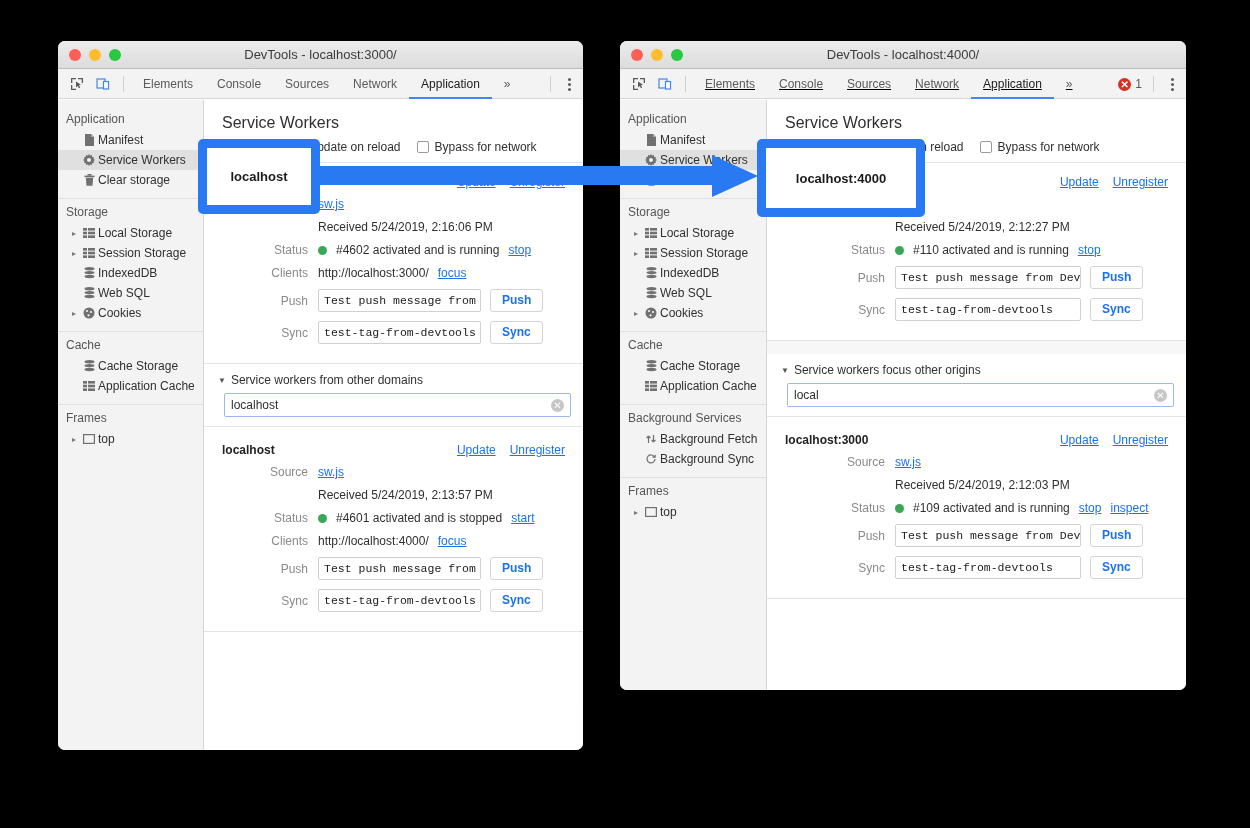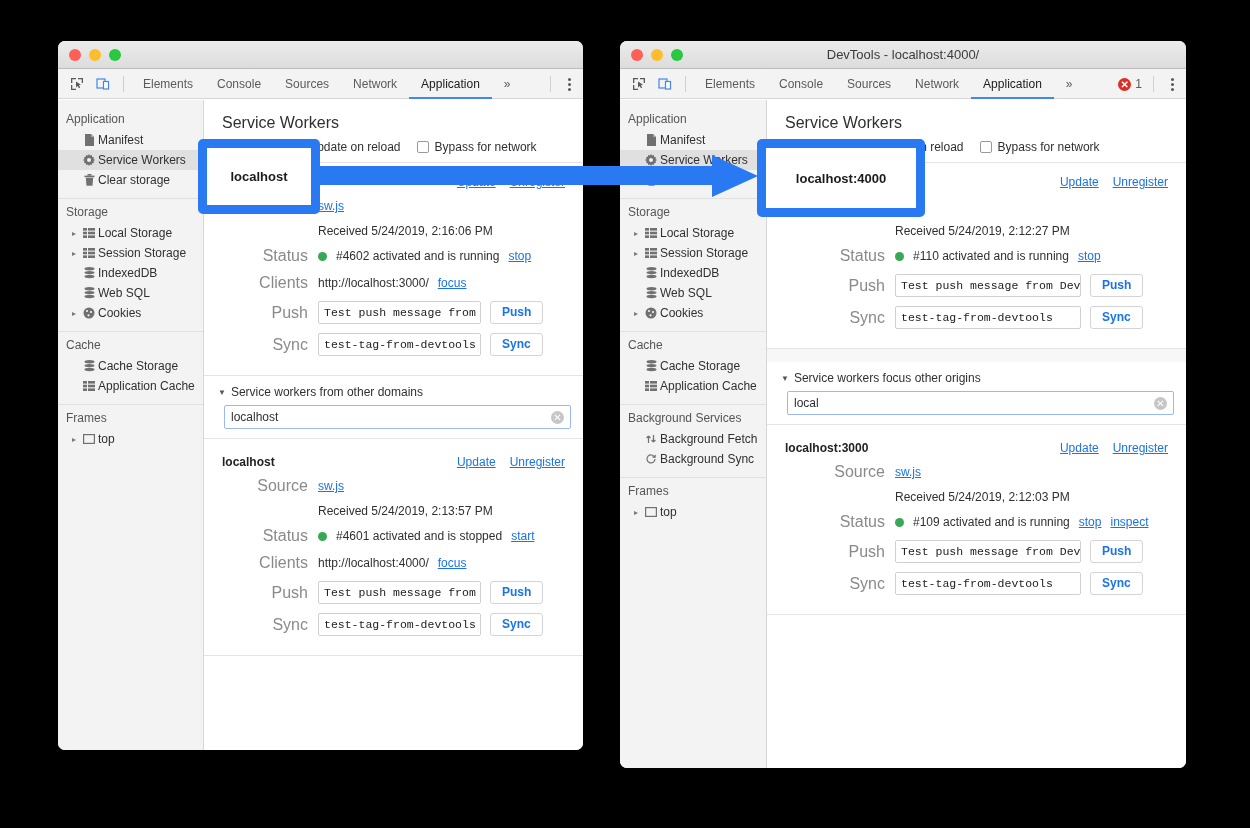--- a/index.html
+++ b/index.html
@@ -129,21 +129,21 @@
     display: flex; align-items: center; justify-content: space-between;
     padding: 4px 4px 8px 4px;
     gap: 20px;
   }
   .sw-origin { font-size: 12px; font-weight: bold; color: #222; }
   .sw-actions { display: flex; gap: 14px; }
   .lnk { font-size: 12px; color: #1a73e8; text-decoration: underline; cursor: pointer; white-space: nowrap; }
 
   .frow { display: flex; align-items: center; margin-bottom: 9px; }
   .fl {
-    font-size: 16px; color: #8a8a8a; text-align: right;
+    font-size: 12px; color: #8a8a8a; text-align: right;
     padding-right: 10px; flex: none;
   }
   .fv { font-size: 12px; color: #303030; display: flex; align-items: center; gap: 9px; }
   .dot-green { width: 9px; height: 9px; border-radius: 50%; background: #3aa757; display:inline-block; flex:none; }
   .txtinput {
     height: 23px; border: 1px solid #d0d0d0; border-radius: 2px;
     background: #fff; font-family: "Liberation Mono", monospace;
     font-size: 11.5px; color: #222;
     padding: 0 5px; line-height: 21px;
     overflow: hidden; white-space: nowrap;
@@ -202,20 +202,21 @@
 <div id="root">
 
   <div class="window" id="win-left" style="left:58px; top:41px; width:525px; height:709px;">
 
     <div class="titlebar">
       <div class="traffic">
         <span class="dot red"></span>
         <span class="dot yellow"></span>
         <span class="dot green"></span>
       </div>
+      <div class="win-title">DevTools - localhost:3000/</div>
     </div>
 
     <div class="dt-toolbar">
       <div class="tb-icon">
         <svg width="14" height="14" viewBox="0 0 14 14">
           <path d="M1 1h5v1.3H2.3V6H1V1zM13 1v5h-1.3V2.3H8V1h5z" fill="#5a5a5a"></path>
           <path d="M1 8v5h5v-1.3H2.3V8H1z" fill="#5a5a5a"></path>
           <path d="M6 4.5l5 3.2-2.1.5 1.3 2.3-1.2.7-1.3-2.3L6 10.6z" fill="#5a5a5a"></path>
         </svg>
       </div>
@@ -513,21 +514,21 @@
             <span class="fl" style="width:100px;">Sync</span>
             <span class="txtinput" style="width:163px;">test-tag-from-devtools</span>
             <button class="btn">Sync</button>
           </div>
         </div>
         <div class="sw-sep"></div>
       </div>
     </div>
   </div>
 
-  <div class="window" id="win-right" style="left:620px; top:41px; width:566px; height:727px;">
+  <div class="window" id="win-right" style="left:620px; top:41px; width:566px; height:649px;text-decoration:underline;">
 
     <div class="titlebar">
       <div class="traffic">
         <span class="dot red"></span>
         <span class="dot yellow"></span>
         <span class="dot green"></span>
       </div>
       <div class="win-title">DevTools - localhost:4000/</div>
     </div>
 

